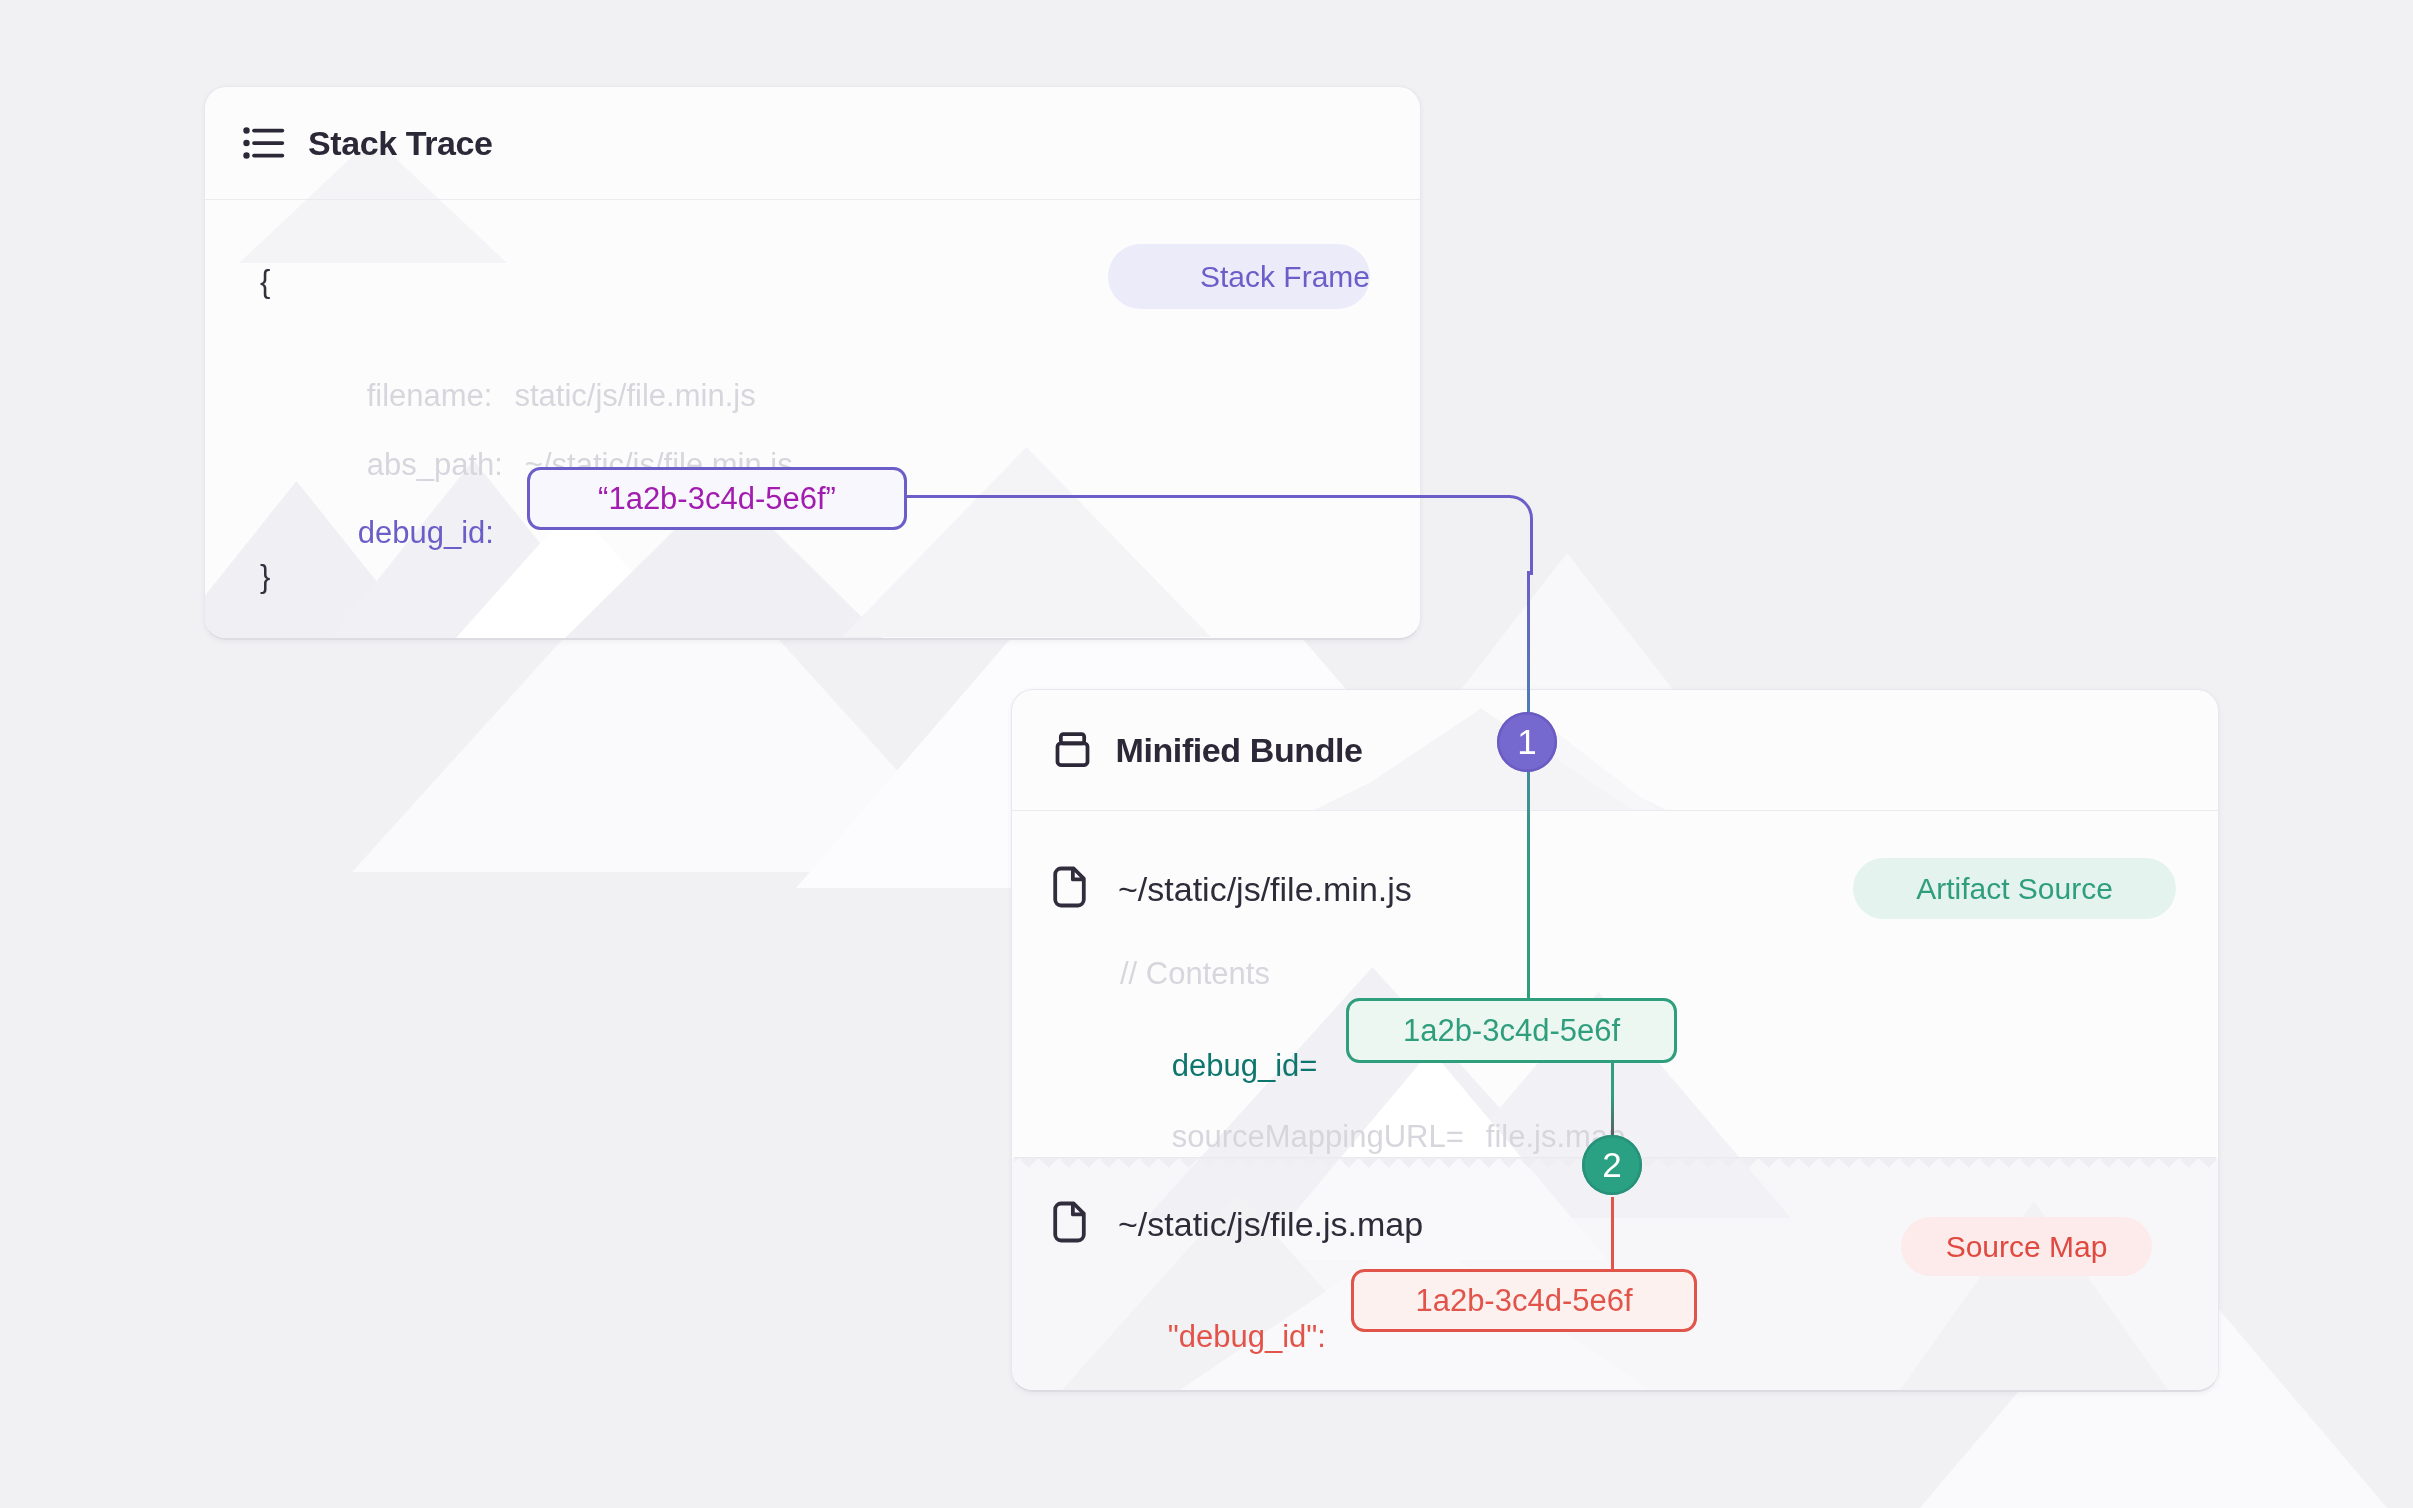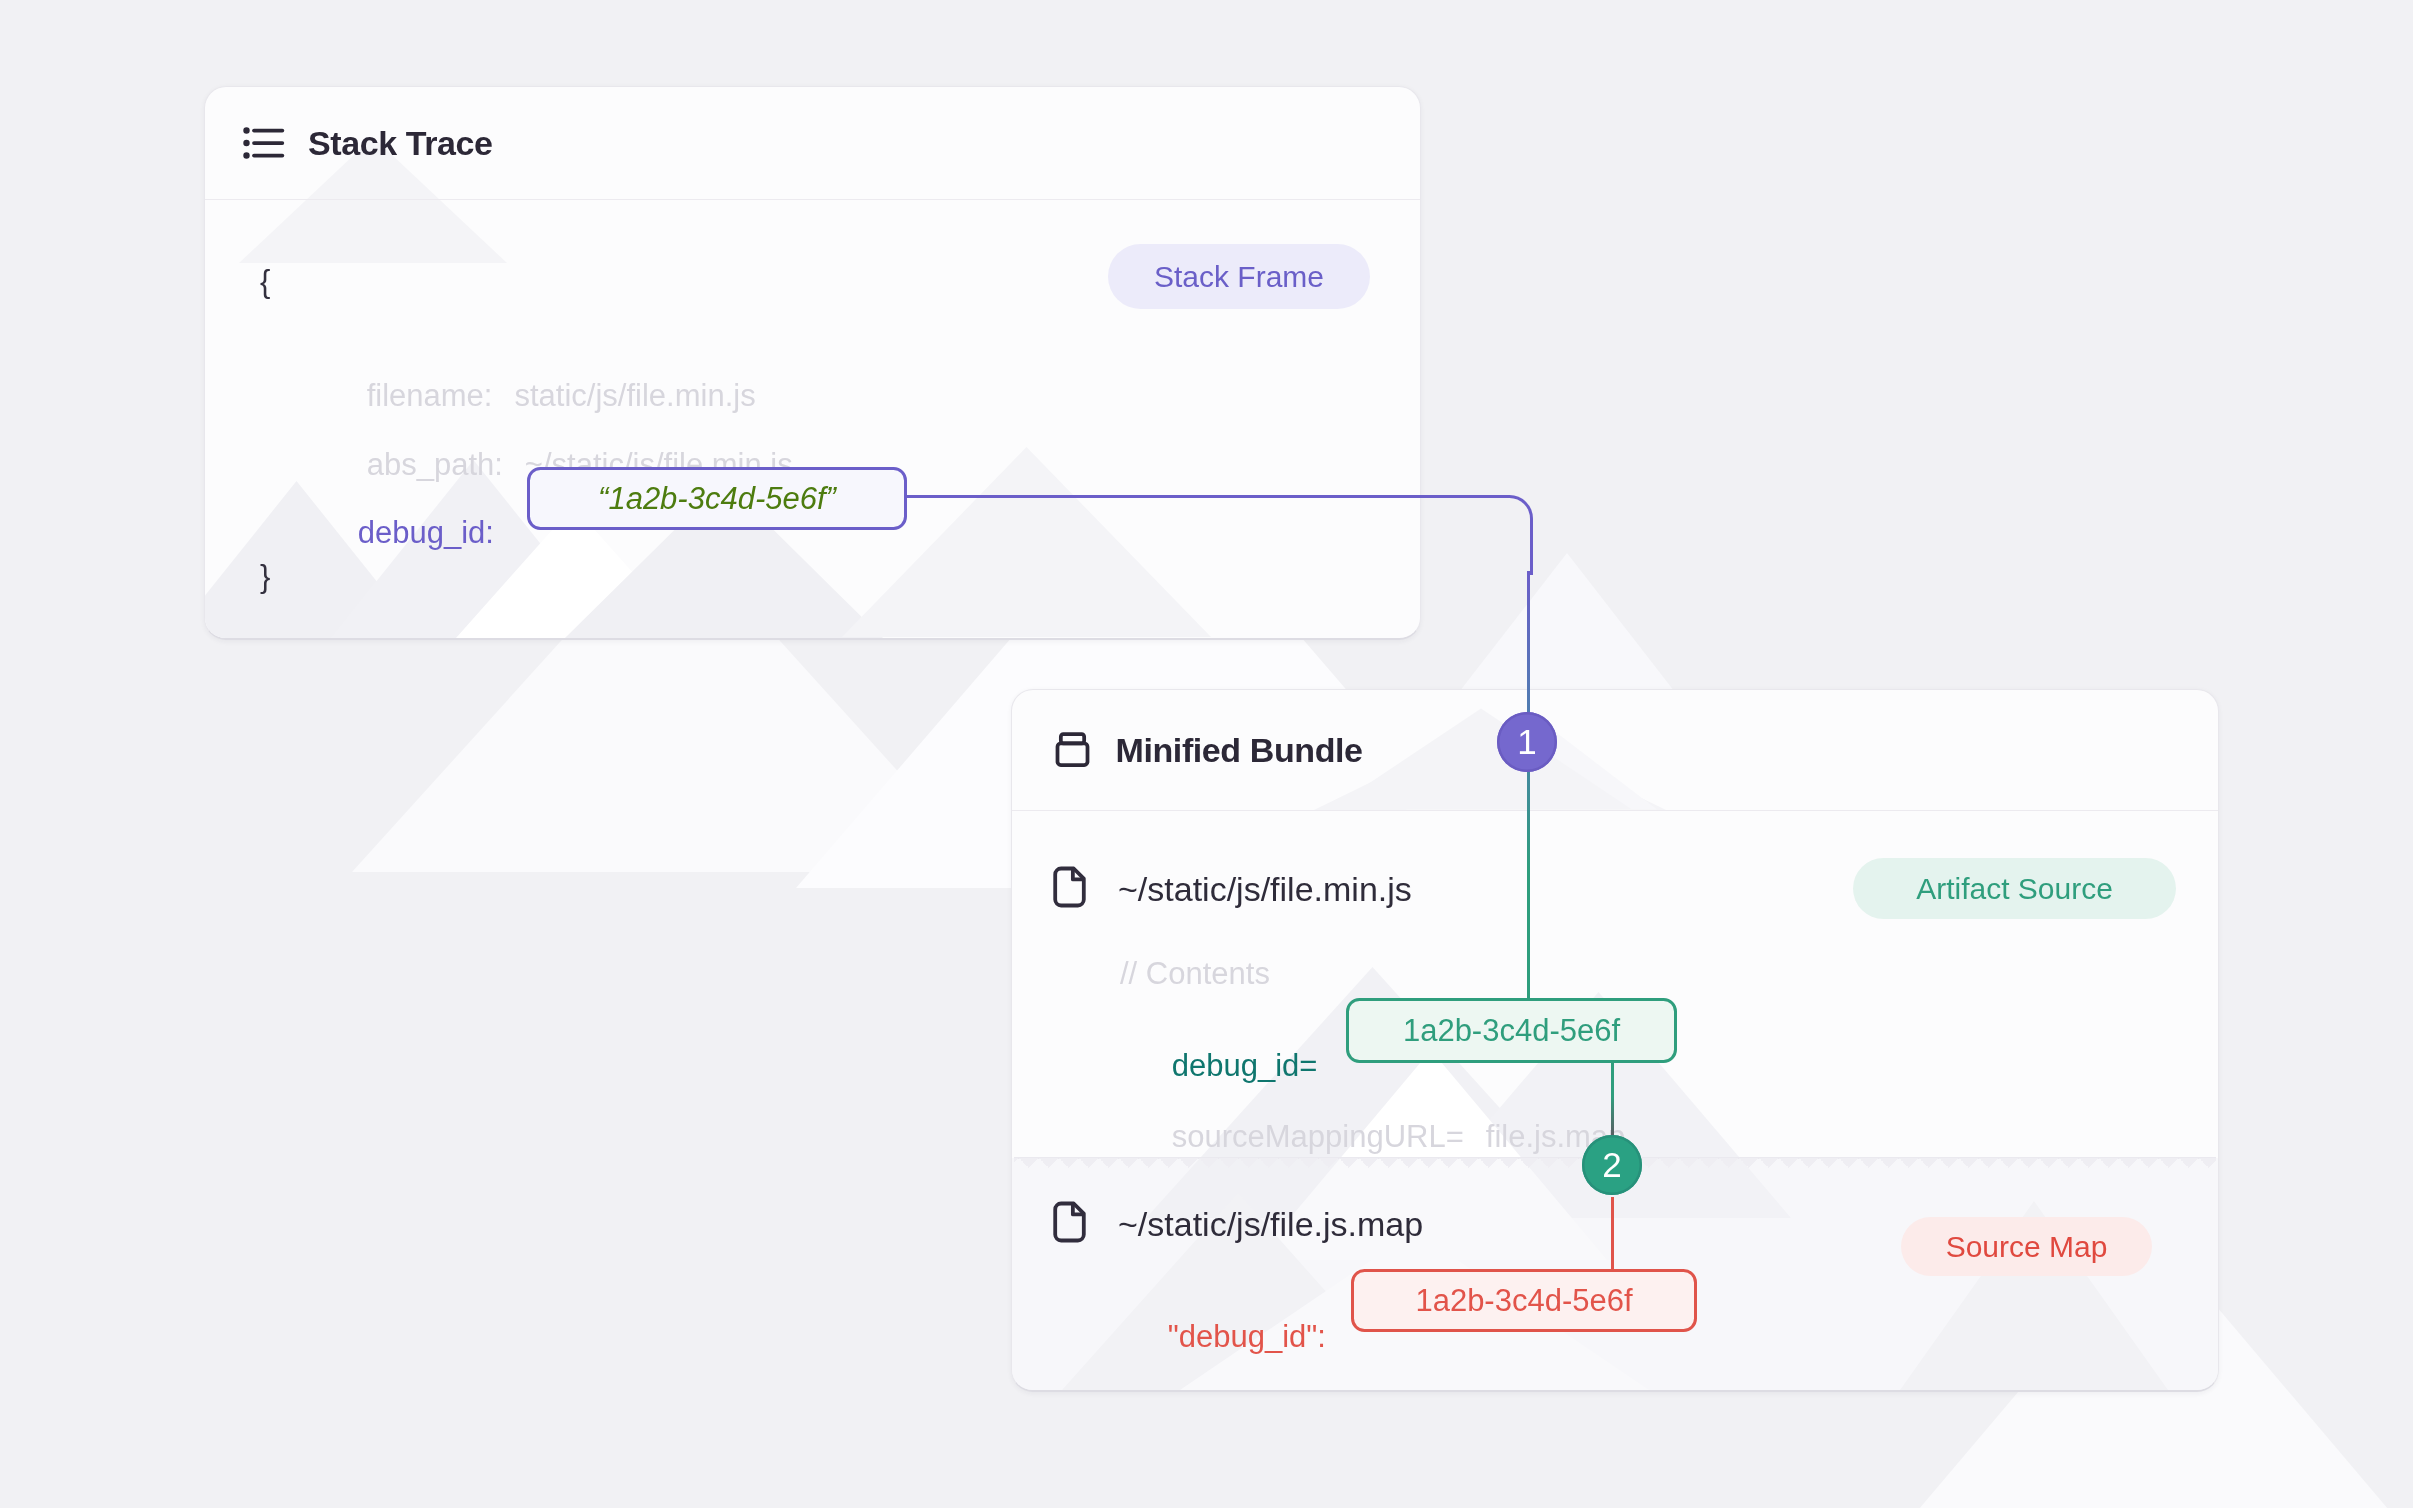--- a/index.html
+++ b/index.html
@@ -36,21 +36,21 @@
   .c-red{color:#E2544A;}
   .kv-gap{display:inline-block;width:22px;}
 
   .filepath{position:absolute;font-size:34px;color:#2F2C3A;z-index:2;white-space:pre;}
 
   
   .vbox{
     position:absolute;display:flex;align-items:center;justify-content:center;
     border-radius:13.4px;font-size:31px;z-index:3;box-sizing:border-box;
   }
-  .vbox-purple{border:3.4px solid #6B5EC9;background:#F7F7FD;color:#4d7c0f;font-style:italic;}
+  .vbox-purple{border:3.4px solid #6B5EC9;background:#F7F7FD;color:#a21caf;}
   .vbox-teal{border:3.4px solid #2F9E7D;background:#EDF7F2;color:#2F9E7D;}
   .vbox-red{border:3.4px solid #E0544A;background:#FDF1F0;color:#E2544A;}
 
   
   .pill{
     position:absolute;display:flex;align-items:center;justify-content:center;
     border-radius:837px;font-size:30px;z-index:2;white-space:nowrap;
   }
   .pill-purple{background:#ECEBFA;color:#6A5FC8;}
   .pill-teal{background:#E4F3EE;color:#2F9E7D;}
@@ -119,21 +119,21 @@
             <line x1="14" y1="9" x2="48" y2="9"></line>
           <circle cx="5" cy="24" r="1.6" fill="#2C2837"></circle>
             <line x1="14" y1="24" x2="48" y2="24"></line>
           <circle cx="5" cy="39" r="1.6" fill="#2C2837"></circle>
             <line x1="14" y1="39" x2="48" y2="39"></line>
         </svg>
       </span>
       <span class="card-title">Stack Trace</span>
     </div>
 
-    <div class="pill pill-purple" style="left:903px;top:157px;width:262px;height:65px;">
+    <div class="pill pill-purple" style="left:903px;top:157px;width:262px;height:65px;justify-content:flex-end;">
       <span>Stack Frame</span>
     </div>
 
     <div class="code c-dark" style="left:55px;top:178px;">{</div>
     <div class="code c-gray" style="left:110px;top:327px;">
       <span>abs_path:</span><span class="kv-gap"></span><span>~/static/js/file.min.js</span>
     </div>
     <div class="code c-gray" style="left:110px;top:258px;">
       <span>filename:</span><span class="kv-gap"></span><span>static/js/file.min.js</span>
     </div>

